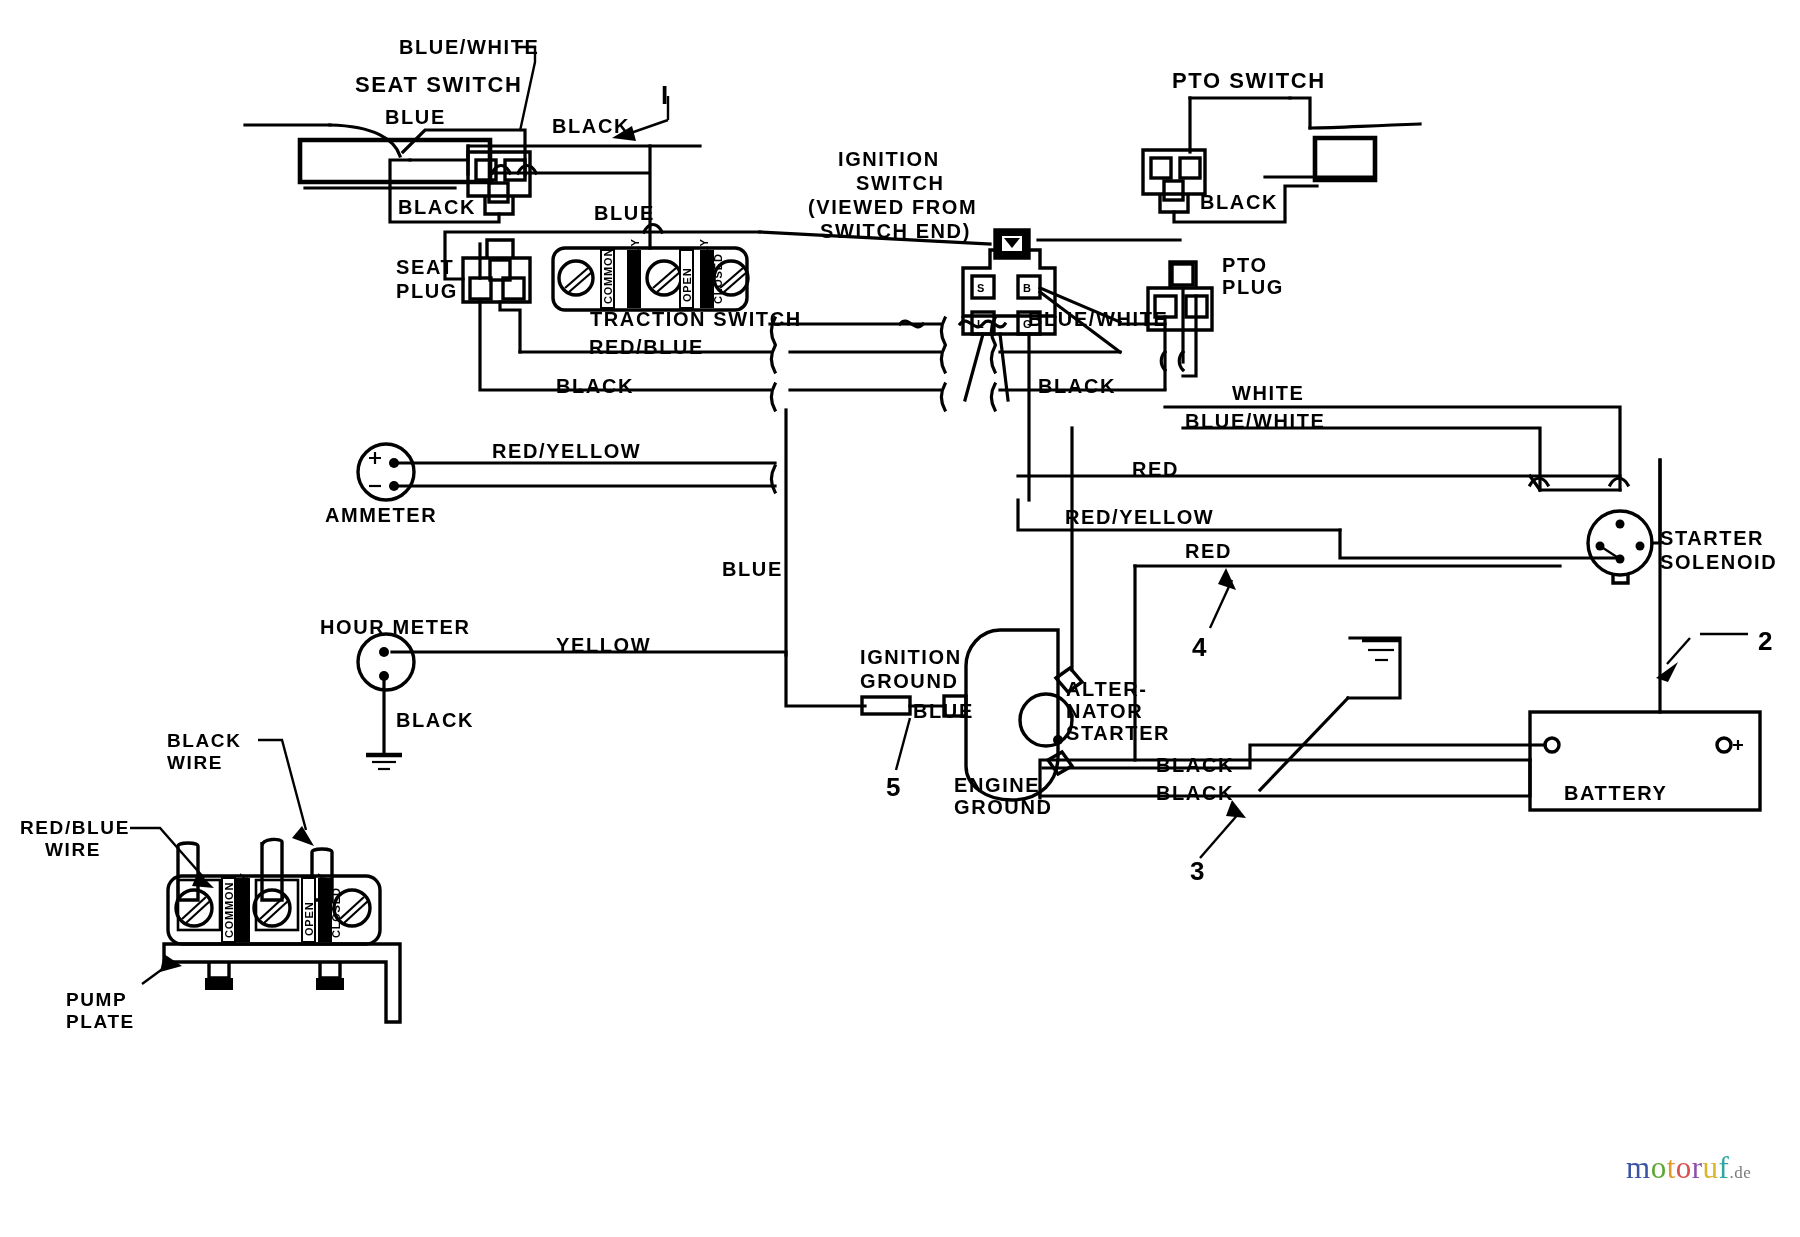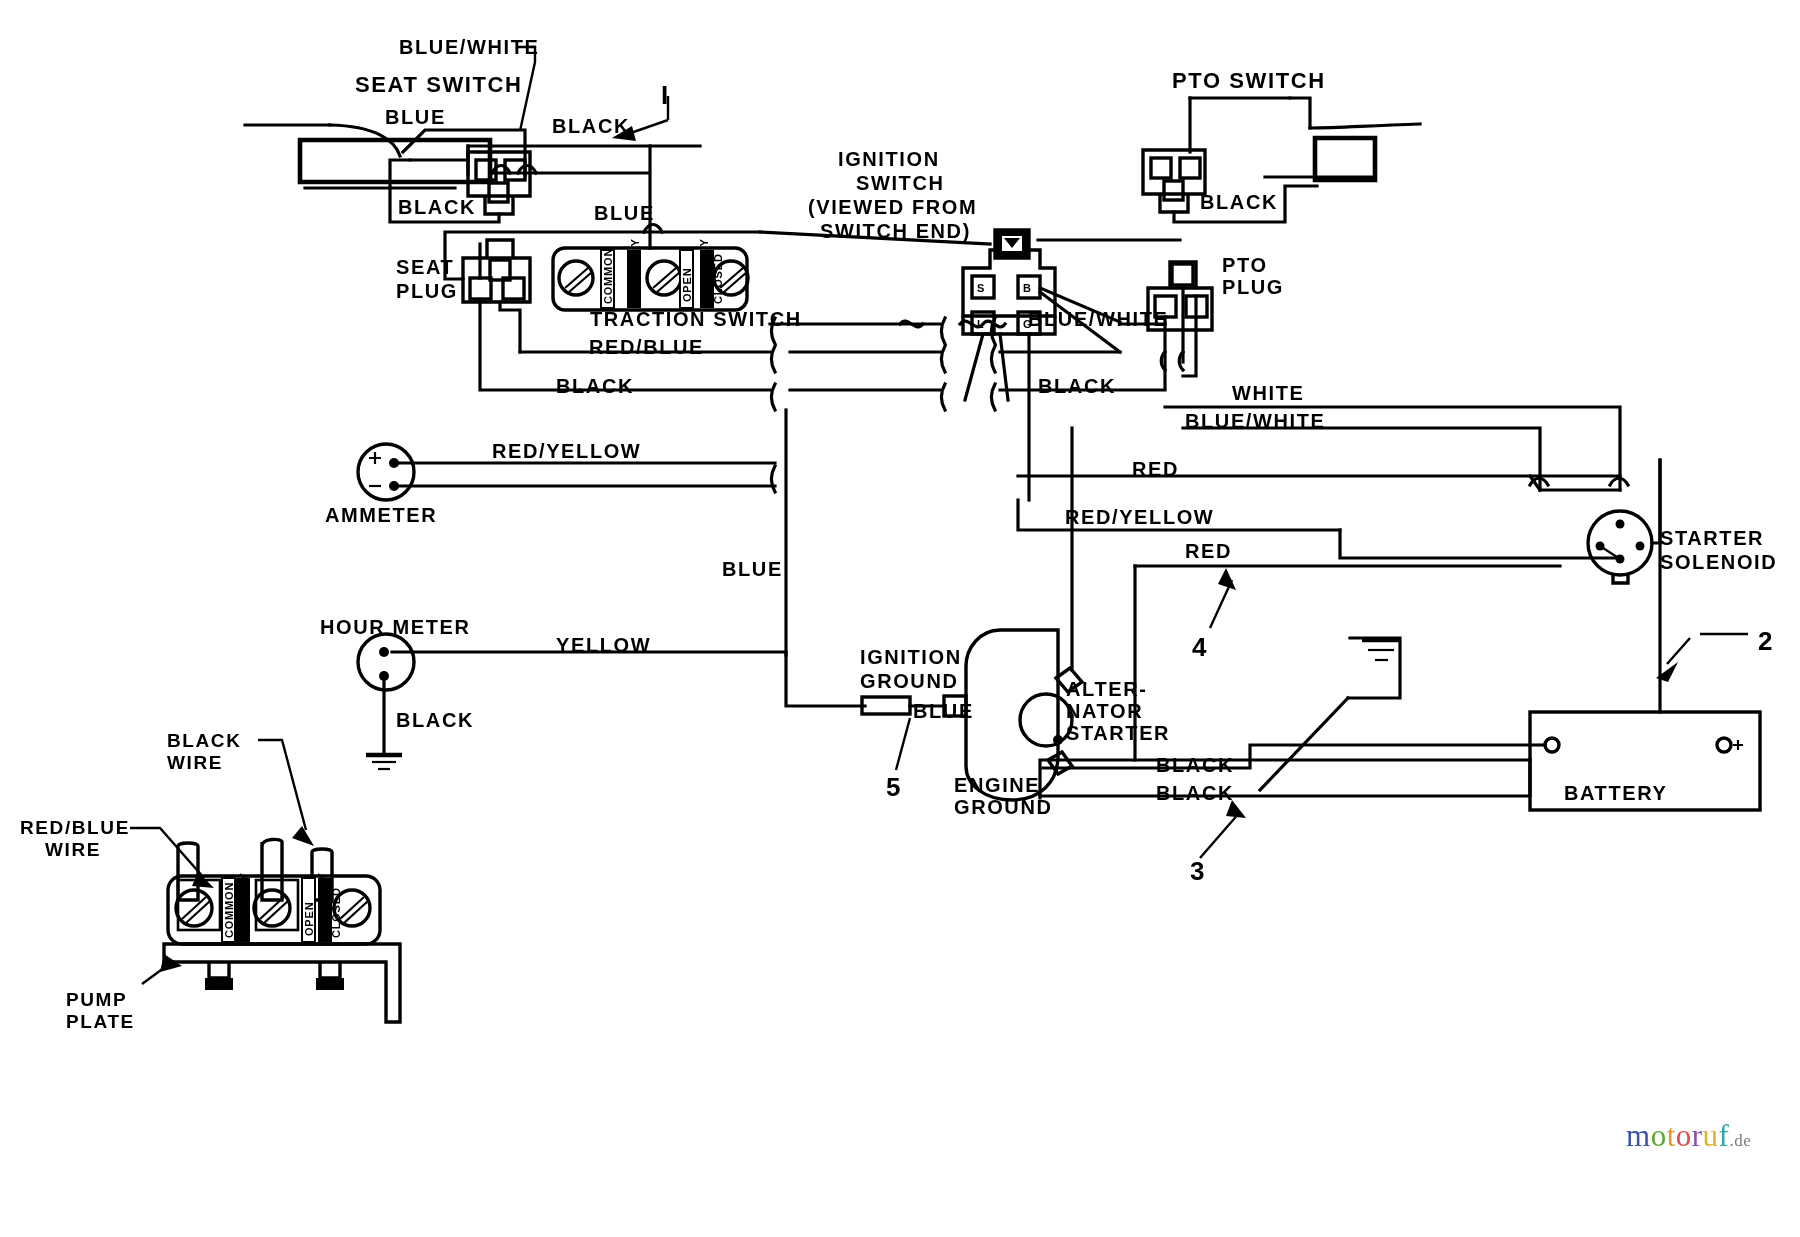--- a/index.html
+++ b/index.html
@@ -11,21 +11,21 @@
   .l20{font-size:20px;}
   .l22{font-size:22px;}
   .l11{font-size:11px;letter-spacing:.8px;}
   .l26{font-size:26px;}
   .wire{fill:none;stroke:#000;stroke-width:3.2;stroke-linecap:square;stroke-linejoin:miter;}
   .wthin{fill:none;stroke:#000;stroke-width:2.2;}
   .wthick{fill:none;stroke:#000;stroke-width:4.6;}
   .wbox{fill:none;stroke:#000;stroke-width:3.4;}
   .solid{fill:#000;}
   .lead{fill:none;stroke:#000;stroke-width:2.4;}
-  #wm{position:absolute;left:1626px;top:1118px;font-family:"Liberation Serif",serif;font-size:31px;letter-spacing:.5px;}
+  #wm{position:absolute;left:1626px;top:1150px;font-family:"Liberation Serif",serif;font-size:31px;letter-spacing:.5px;}
   #wm .d{font-size:17px;color:#7b7b7b;}
 </style>
 </head>
 <body>
 
 <div id="stage">
 
 <svg class="diagram" viewBox="0 0 1800 1237">
 
   <g>

